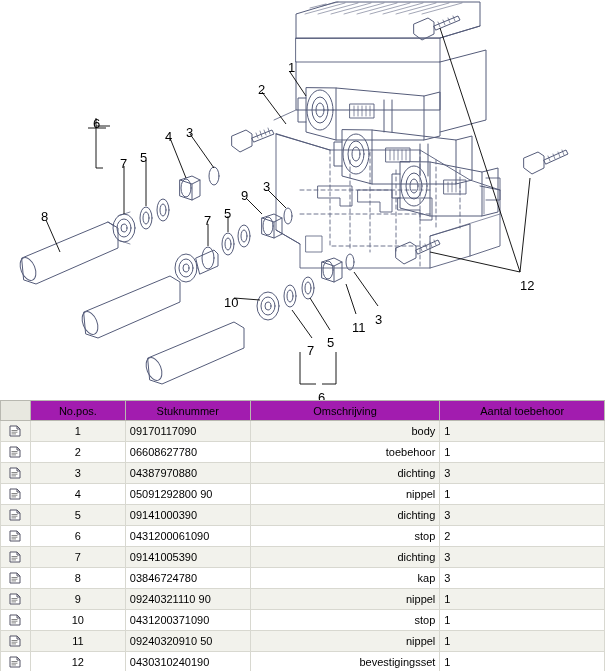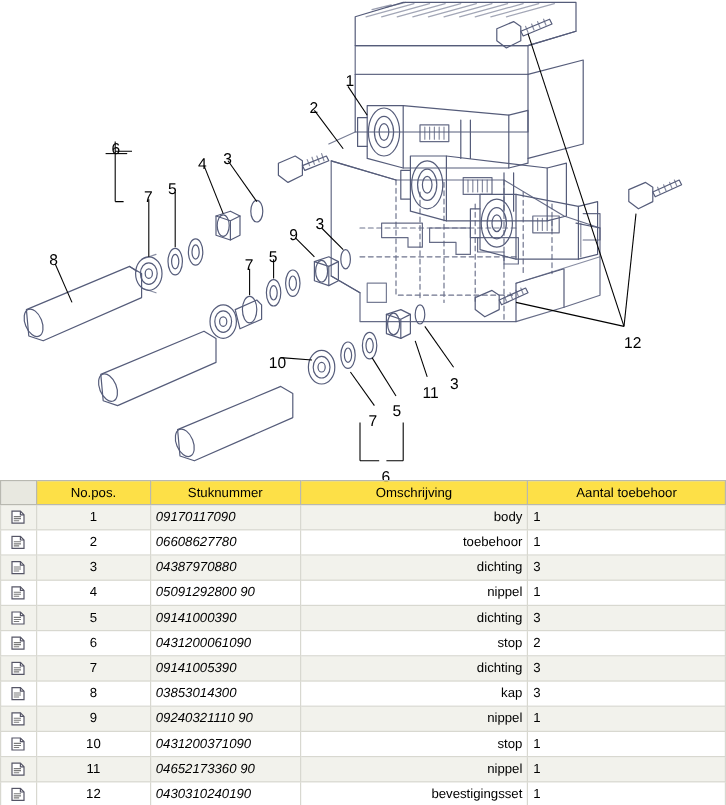--- a/index.html
+++ b/index.html
@@ -30,42 +30,42 @@
     position:absolute;left:0;top:400px;width:605px;
     border-collapse:collapse;
     font-size:11px;
   }
   #parts-table col.c0{width:30px;}
   #parts-table col.c1{width:95px;}
   #parts-table col.c2{width:125px;}
   #parts-table col.c3{width:190px;}
   #parts-table col.c4{width:165px;}
   #parts-table th{
-    background:#fde047;
+    background:#a21caf;
     border:1px solid #b8b8b0;
     font-weight:400;
     font-size:11px;
     color:#000;
     height:19px;
     padding:0 4px;
     text-align:center;
   }
   #parts-table th.thblank{background:#e8e8e0;}
   #parts-table td{
     border:1px solid #d8d8d0;
     height:20px;
     padding:0 4px;
     background:#f2f2ec;
     font-size:11px;
   }
   #parts-table tr.alt td{background:#ffffff;}
   td.c-icon{text-align:center;background:#f2f2ec;}
   tr.alt td.c-icon{background:#ffffff;}
   td.c-pos{text-align:center;}
-  td.c-num{text-align:left;padding-left:14px;font-style:italic;}
+  td.c-num{text-align:left;padding-left:14px;}
   td.c-desc{text-align:right;padding-left:6px;}
   td.c-qty{text-align:left;padding-left:6px;}
   .doc-icon{display:inline-block;width:14px;height:13px;position:relative;vertical-align:middle;}
 </style>
 </head>
 <body>
 
 <div id="diagram">
 <svg width="605" height="395" viewBox="0 0 605 395" xmlns="http://www.w3.org/2000/svg">
   <g fill="none" stroke="#555c7a" stroke-width="1" stroke-linejoin="round" stroke-linecap="round">
@@ -375,21 +375,21 @@
         <td class="c-desc">dichting</td>
         <td class="c-qty">3</td>
       </tr>
       <tr class="alt">
         <td class="c-icon"><span class="doc-icon"><svg width="14" height="13" viewBox="0 0 14 13">
               <path d="M2 1 L9 1 L12 4 L12 11 L2 11 Z" fill="#ffffff" stroke="#556" stroke-width="1"></path>
               <path d="M9 1 L9 4 L12 4" fill="none" stroke="#556" stroke-width="1"></path>
               <path d="M3.5 5.5 L9.5 5.5 M3.5 7.2 L9.5 7.2 M3.5 8.9 L8 8.9" stroke="#7a7a7a" stroke-width="0.9"></path>
             </svg></span></td>
         <td class="c-pos">8</td>
-        <td class="c-num">03853014300</td>
+        <td class="c-num">03846724780</td>
         <td class="c-desc">kap</td>
         <td class="c-qty">3</td>
       </tr>
       <tr>
         <td class="c-icon"><span class="doc-icon"><svg width="14" height="13" viewBox="0 0 14 13">
               <path d="M2 1 L9 1 L12 4 L12 11 L2 11 Z" fill="#ffffff" stroke="#556" stroke-width="1"></path>
               <path d="M9 1 L9 4 L12 4" fill="none" stroke="#556" stroke-width="1"></path>
               <path d="M3.5 5.5 L9.5 5.5 M3.5 7.2 L9.5 7.2 M3.5 8.9 L8 8.9" stroke="#7a7a7a" stroke-width="0.9"></path>
             </svg></span></td>
         <td class="c-pos">9</td>
@@ -408,21 +408,21 @@
         <td class="c-desc">stop</td>
         <td class="c-qty">1</td>
       </tr>
       <tr>
         <td class="c-icon"><span class="doc-icon"><svg width="14" height="13" viewBox="0 0 14 13">
               <path d="M2 1 L9 1 L12 4 L12 11 L2 11 Z" fill="#ffffff" stroke="#556" stroke-width="1"></path>
               <path d="M9 1 L9 4 L12 4" fill="none" stroke="#556" stroke-width="1"></path>
               <path d="M3.5 5.5 L9.5 5.5 M3.5 7.2 L9.5 7.2 M3.5 8.9 L8 8.9" stroke="#7a7a7a" stroke-width="0.9"></path>
             </svg></span></td>
         <td class="c-pos">11</td>
-        <td class="c-num">04652173360 90</td>
+        <td class="c-num">09240320910 50</td>
         <td class="c-desc">nippel</td>
         <td class="c-qty">1</td>
       </tr>
       <tr class="alt">
         <td class="c-icon"><span class="doc-icon"><svg width="14" height="13" viewBox="0 0 14 13">
               <path d="M2 1 L9 1 L12 4 L12 11 L2 11 Z" fill="#ffffff" stroke="#556" stroke-width="1"></path>
               <path d="M9 1 L9 4 L12 4" fill="none" stroke="#556" stroke-width="1"></path>
               <path d="M3.5 5.5 L9.5 5.5 M3.5 7.2 L9.5 7.2 M3.5 8.9 L8 8.9" stroke="#7a7a7a" stroke-width="0.9"></path>
             </svg></span></td>
         <td class="c-pos">12</td>

